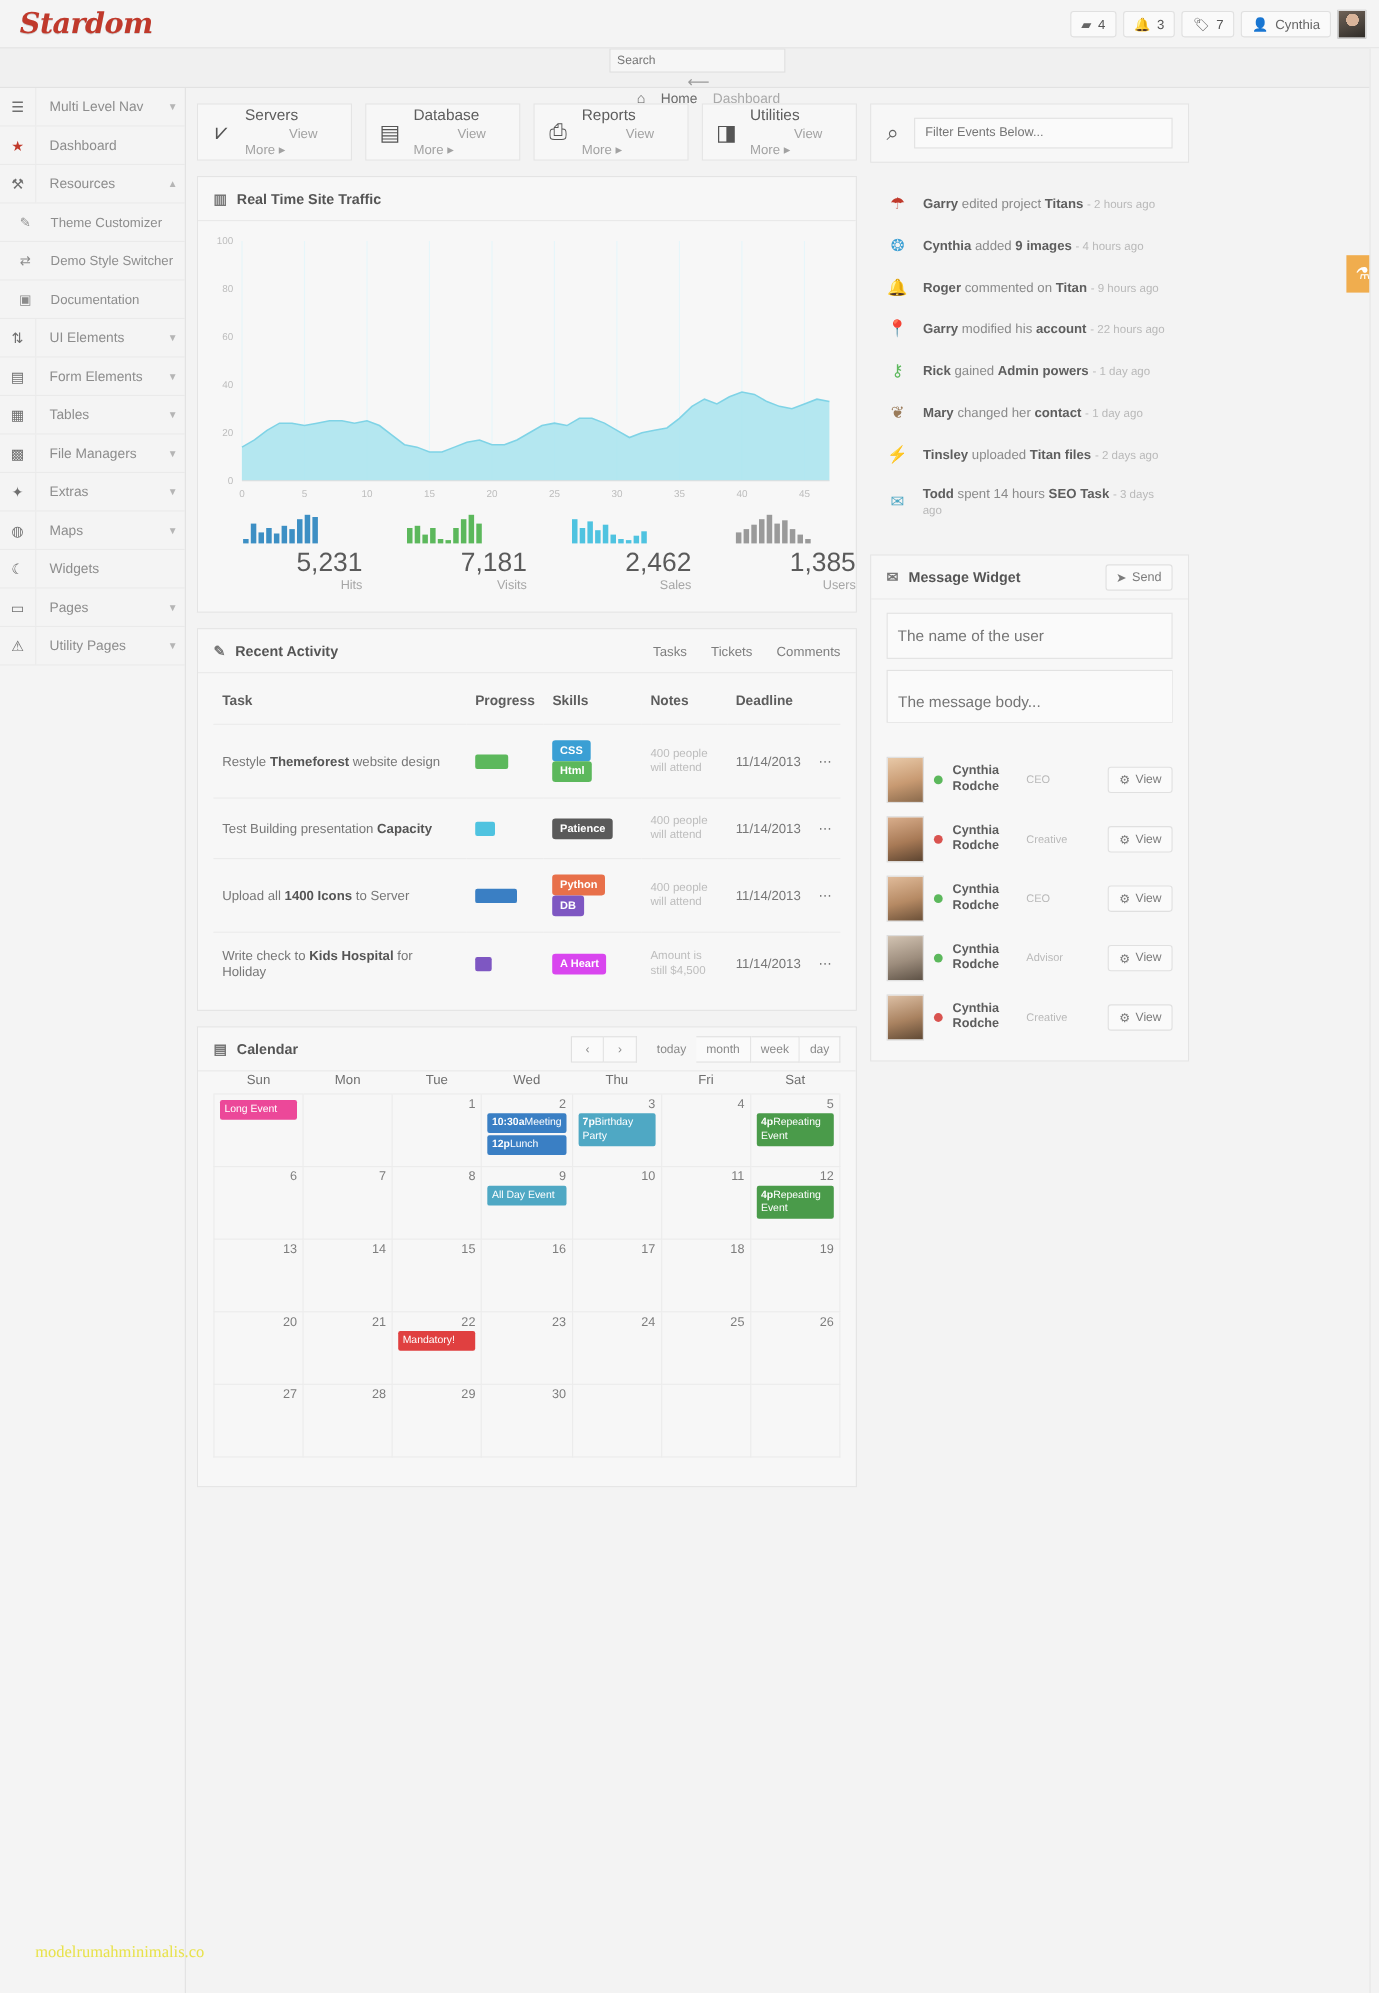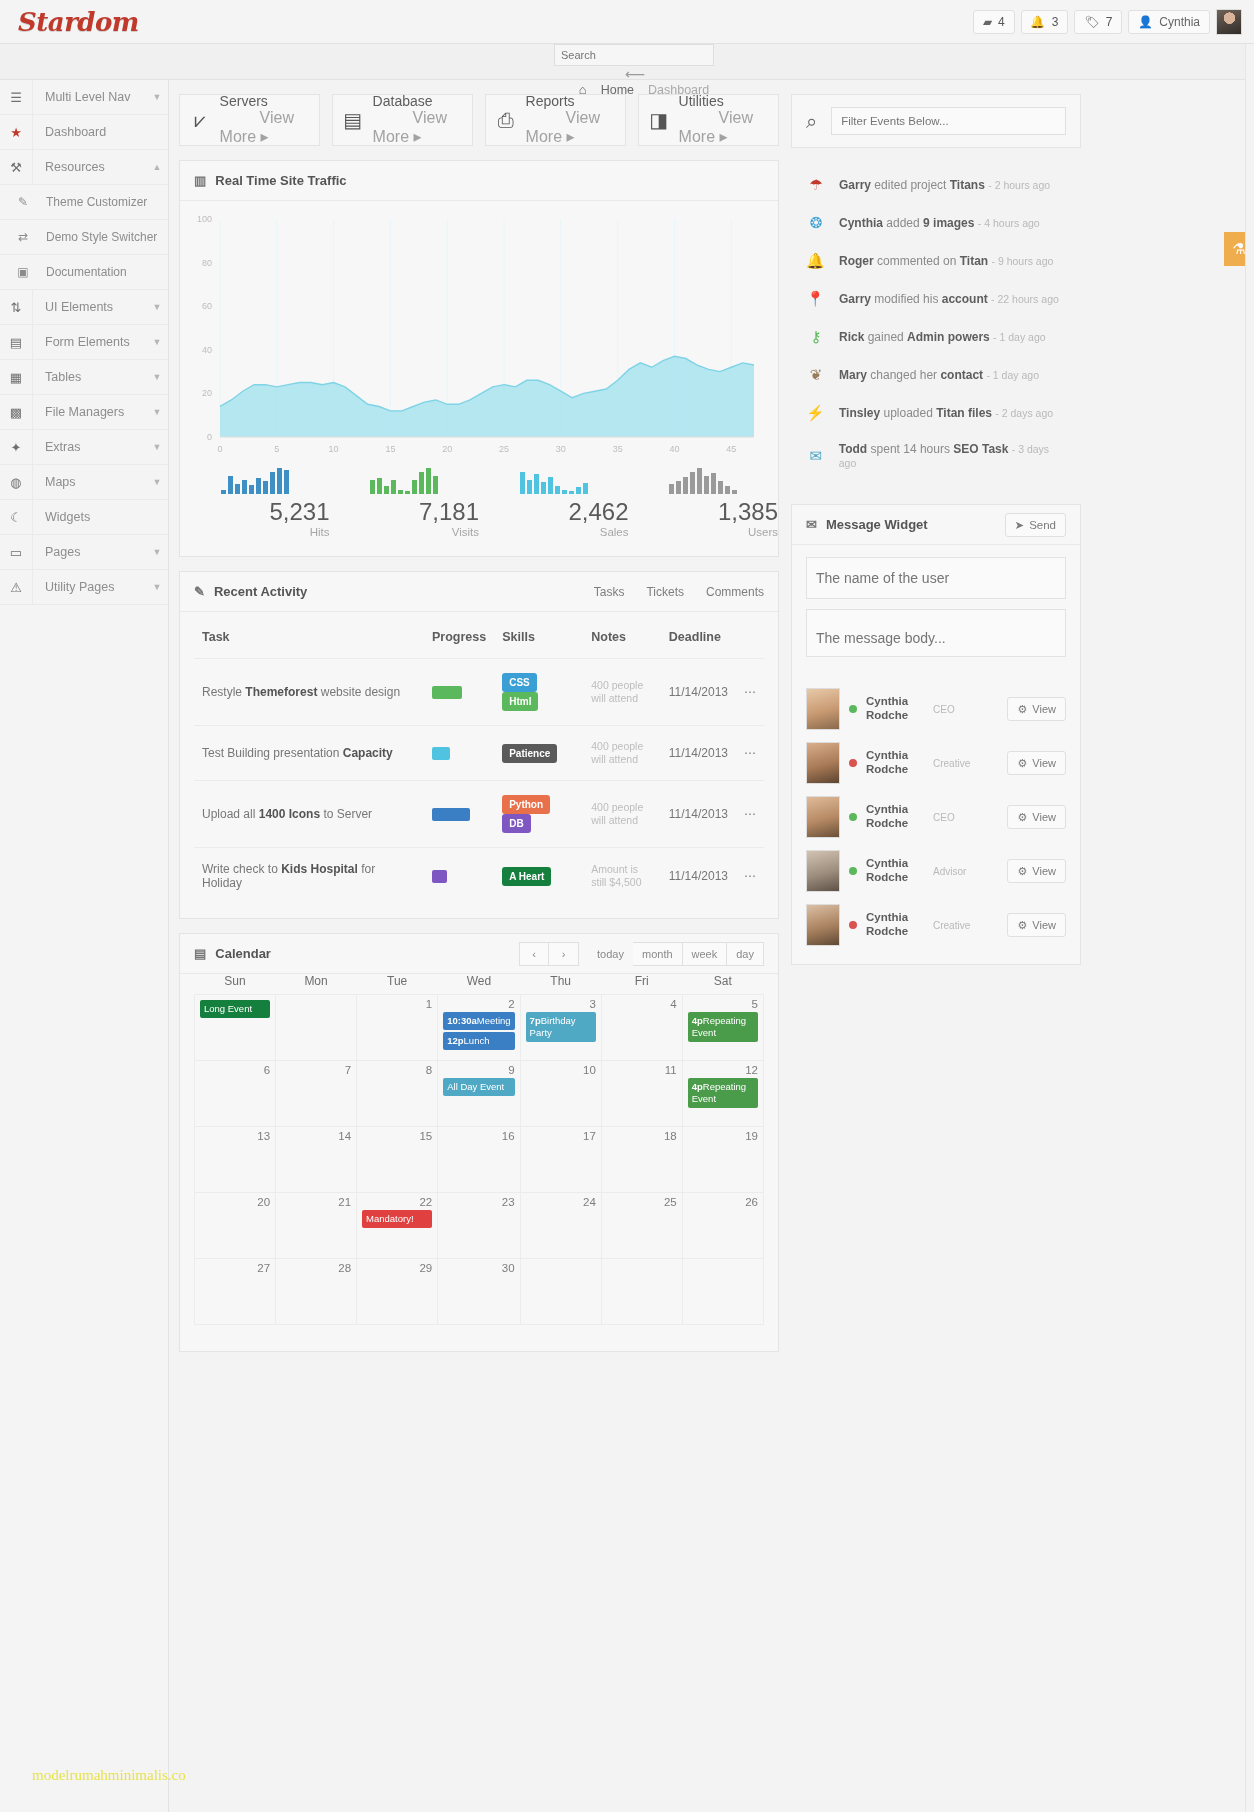--- a/index.html
+++ b/index.html
@@ -70,21 +70,21 @@
                 align-items: center; padding: 0 14px; font-weight: bold; color: #555;
                 font-size: 13px; gap: 9px; }
   .panel-head .ph-ico { color: #777; font-size: 13px; }
 
   
   .quickcards { display: flex; gap: 12px; margin-bottom: 14px; }
   .qcard { flex: 1; background: #f7f7f7; border: 1px solid #e4e4e4; height: 52px;
            display: flex; align-items: center; padding: 0 10px; gap: 10px; }
   .qcard .qico { font-size: 20px; color: #555; width: 28px; text-align: center; }
   .qcard .qtxt .qt { font-size: 14px; color: #5d5d5d; line-height: 1.1; }
-  .qcard .qtxt .qs { font-size: 16px; color: #a2a2a2; margin-left: 40px; }
+  .qcard .qtxt .qs { font-size: 12px; color: #a2a2a2; margin-left: 40px; }
 
   
   .chart-body { padding: 10px 8px 4px 8px; position: relative; height: 255px; }
   .chart-svg { display: block; }
   .ytick, .xtick { font-size: 9px; fill: #bdbdbd; font-family: "Liberation Sans", sans-serif; }
 
   .stats-row { display: flex; padding: 8px 0 18px 0; }
   .stat { flex: 1; text-align: right; }
   .stat .spark { height: 30px; display: flex; align-items: flex-end; justify-content: center; gap: 2px; }
   .spark i { width: 5px; display: block; }
@@ -461,21 +461,21 @@
                     <td><span class="badge" style="background:#e8704a">Python</span><span class="badge" style="background:#7e57c2">DB</span></td>
                     <td><span class="note">400 people will attend</span></td>
                     <td class="dl">11/14/2013</td>
                     <td class="dots">⋯</td>
                   </tr>
                   <tr>
                     <td class="task-txt"><span>Write check to </span><b>Kids Hospital</b><span> for Holiday</span></td>
                     <td>
                       <span class="pbar" style="display:block;width:15px;background:#7e57c2"></span>
                     </td>
-                    <td><span class="badge" style="background:#15803d">A Heart</span></td>
+                    <td><span class="badge" style="background:#d946ef">A Heart</span></td>
                     <td><span class="note">Amount is still $4,500</span></td>
                     <td class="dl">11/14/2013</td>
                     <td class="dots">⋯</td>
                   </tr>
                 </tbody>
             </table>
           </div>
         </div>
 
         <div class="panel">
@@ -501,21 +501,21 @@
                     <th>Wed</th>
                     <th>Thu</th>
                     <th>Fri</th>
                     <th>Sat</th>
                   </tr>
                 </thead>
               <tbody id="calbody">
                   <tr>
                     <td>
                       <span class="daynum"></span>
-                      <div class="ev" style="background:#15803d">Long Event</div>
+                      <div class="ev" style="background:#ec4899">Long Event</div>
                     </td>
                     <td>
                       <span class="daynum"></span>
                     </td>
                     <td>
                       <span class="daynum">1</span>
                     </td>
                     <td>
                       <span class="daynum">2</span>
                       <div class="ev" style="background:#3a7fc4"><b>10:30a</b>Meeting</div>

